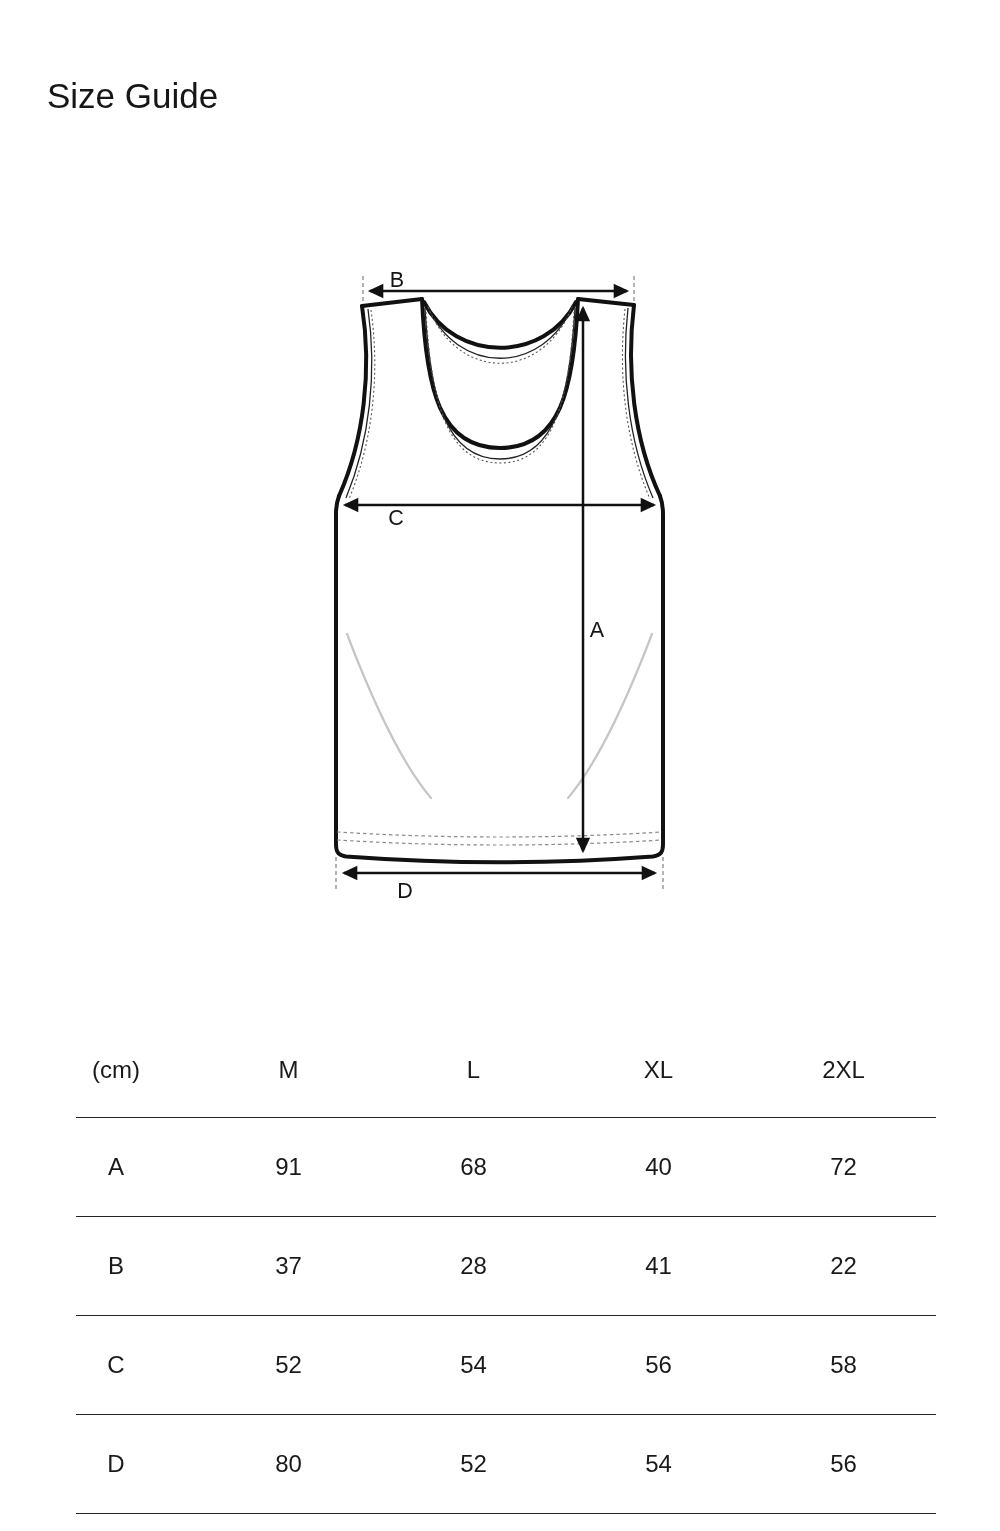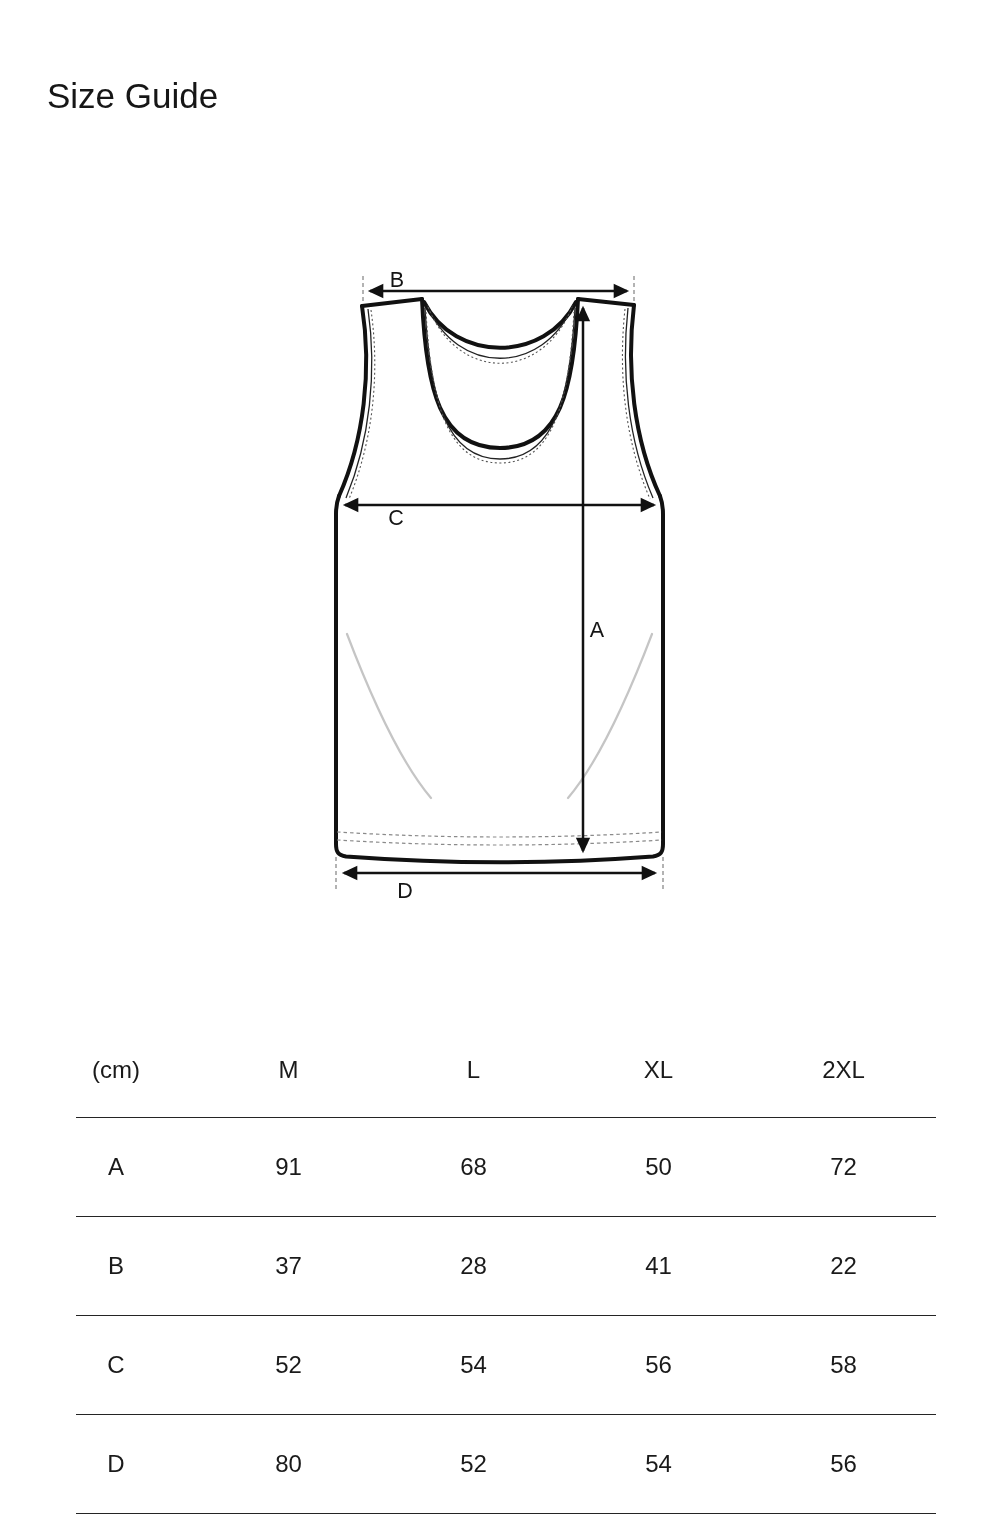--- a/index.html
+++ b/index.html
@@ -139,21 +139,21 @@
       <div class="t-cell">L</div>
       <div class="t-cell">XL</div>
       <div class="t-cell">2XL</div>
     </div>
     <div class="t-rule"></div>
 
     <div class="t-row">
       <div class="t-cell">A</div>
       <div class="t-cell">91</div>
       <div class="t-cell">68</div>
-      <div class="t-cell">50</div>
+      <div class="t-cell">40</div>
       <div class="t-cell">72</div>
     </div>
     <div class="t-rule"></div>
 
     <div class="t-row">
       <div class="t-cell">B</div>
       <div class="t-cell">37</div>
       <div class="t-cell">28</div>
       <div class="t-cell">41</div>
       <div class="t-cell">22</div>

